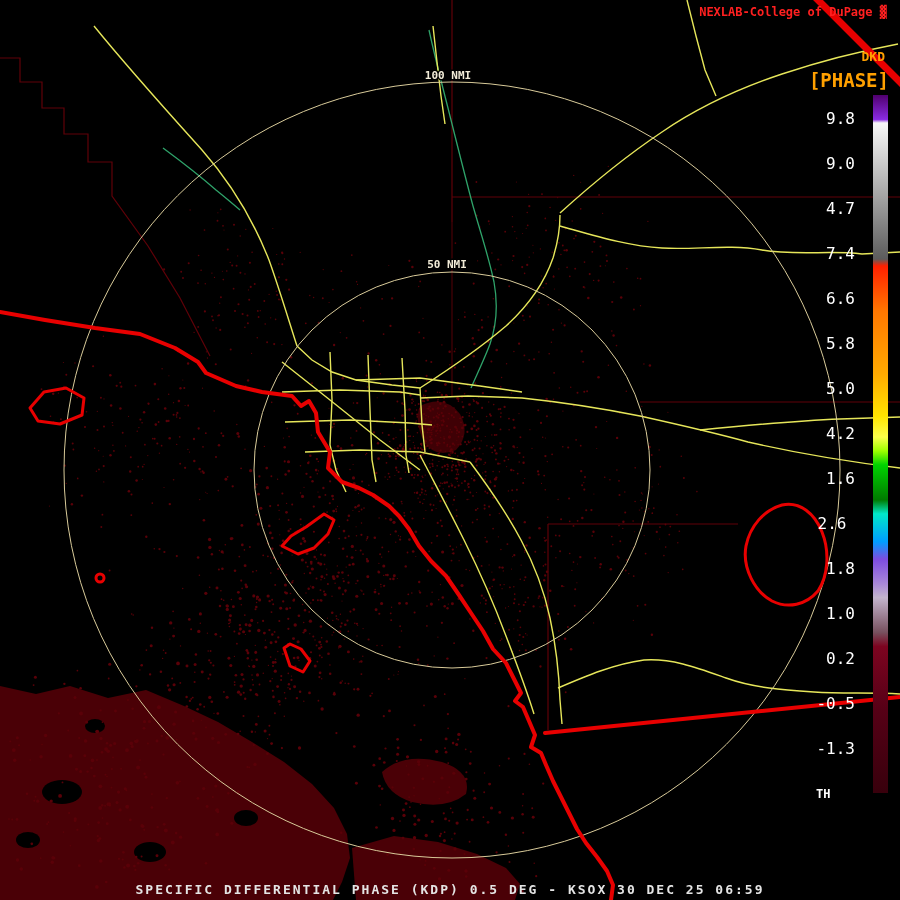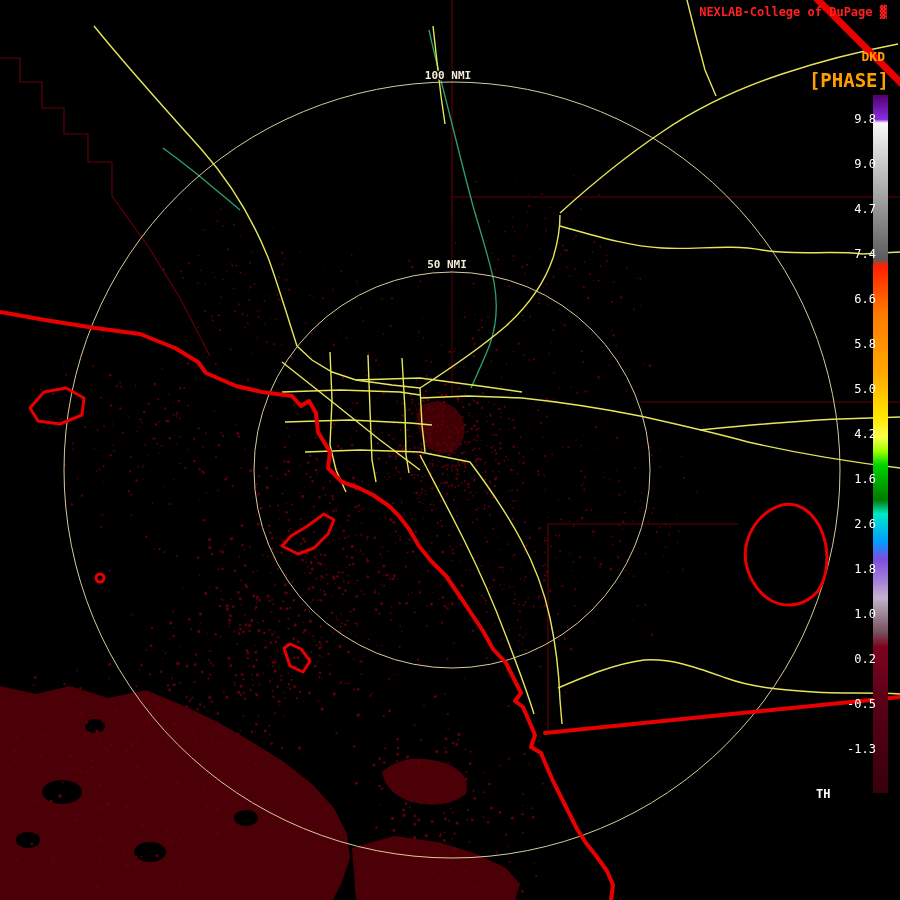--- a/index.html
+++ b/index.html
@@ -16,21 +16,21 @@
   .hole{fill:#000;}
   #speckles{fill:var(--echo-speckle,#5a0008);}
   .ringlabel{fill:#f2ecd8;font-size:11px;font-weight:bold;text-anchor:middle;
              paint-order:stroke;stroke:#000;stroke-width:3px;
              font-family:"DejaVu Sans Mono",monospace;}
   .attr{position:absolute;top:5px;right:13px;font-size:12px;font-weight:bold;color:var(--attr-color,#ff2020);text-align:center;}
   .prod-code{position:absolute;top:49px;right:15px;font-size:13px;font-weight:bold;color:var(--prod-color,#ffa000);}
   .prod-phase{position:absolute;top:69px;right:11px;font-size:19px;font-weight:bold;color:var(--prod-color,#ffa000);}
   .cb{position:absolute;left:873px;top:95px;width:15px;height:698px;}
   .cb-ticks{position:absolute;left:0;top:0;width:900px;height:900px;pointer-events:none;}
-  .cb-tick{position:absolute;right:24px;width:46px;text-align:right;font-size:12px;
+  .cb-tick{position:absolute;right:45px;width:46px;text-align:right;font-size:16px;
            color:var(--labels,#fff);height:14px;line-height:14px;}
   .cb-th{position:absolute;top:787px;right:38px;width:46px;text-align:left;font-size:12px;
          font-weight:bold;color:var(--labels,#fff);}
   .footer{position:absolute;bottom:3px;left:0;width:100%;text-align:center;font-size:13px;
           letter-spacing:2px;font-weight:bold;color:#e4e4e4;}
 </style>
 </head>
 <body>
 
 <div class="stage">
@@ -2308,22 +2308,23 @@
   <div class="cb-ticks" id="cbticks">
       <div class="cb-tick" style="top: 112px;">9.8</div>
       <div class="cb-tick" style="top: 157px;">9.0</div>
       <div class="cb-tick" style="top: 202px;">4.7</div>
       <div class="cb-tick" style="top: 247px;">7.4</div>
       <div class="cb-tick" style="top: 292px;">6.6</div>
       <div class="cb-tick" style="top: 337px;">5.8</div>
       <div class="cb-tick" style="top: 382px;">5.0</div>
       <div class="cb-tick" style="top: 427px;">4.2</div>
       <div class="cb-tick" style="top: 472px;">1.6</div>
-      <div class="cb-tick" style="top: 517px;">2.6</div>
+      <div class="cb-tick" style="top: 517px; text-align: center;">2.6</div>
       <div class="cb-tick" style="top: 562px; text-align: right;">1.8</div>
       <div class="cb-tick" style="top: 607px;">1.0</div>
       <div class="cb-tick" style="top: 652px;">0.2</div>
       <div class="cb-tick" style="top: 697px;">-0.5</div>
       <div class="cb-tick" style="top: 742px;">-1.3</div>
     </div>
   <div class="cb-th">TH</div>
 
+  <div class="footer">SPECIFIC DIFFERENTIAL PHASE (KDP) 0.5 DEG - KSOX 30 DEC 25 06:59</div>
 </div>
 
 </body></html>

